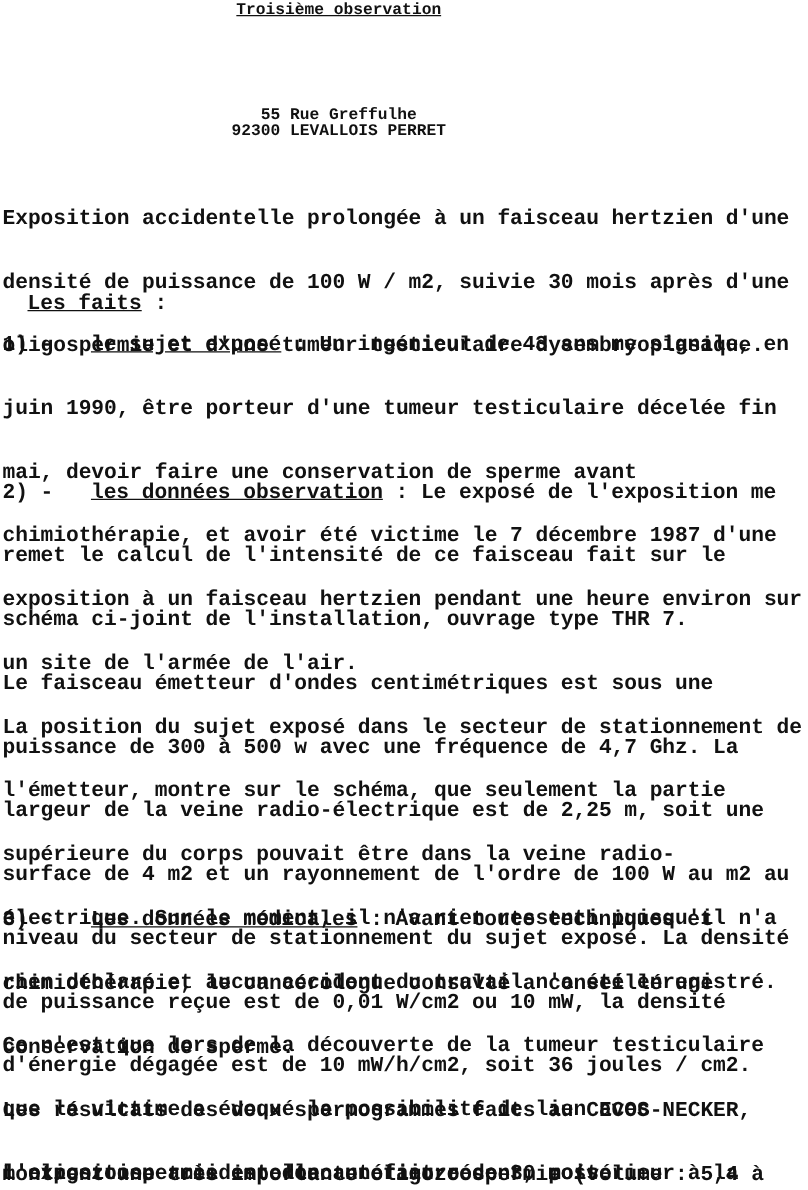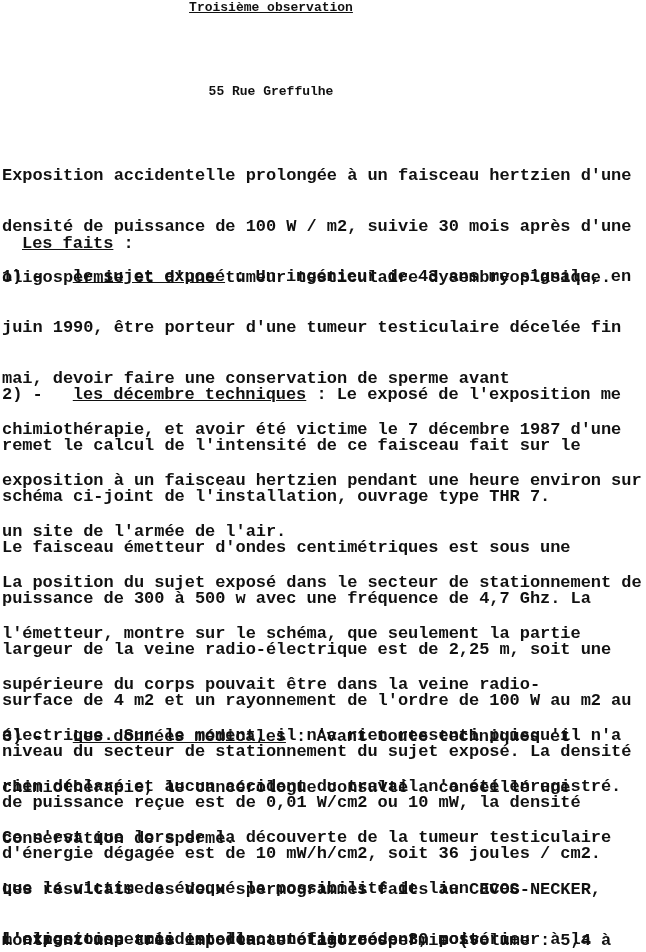--- a/index.html
+++ b/index.html
@@ -14,20 +14,21 @@
   .line { display:block; height:17px; }
   .u { text-decoration:underline; font-weight:bold;margin-left:20px; }
 </style>
 </head>
 <body>
 
 <div class="page">
 
   <div class="hdr title" style="top:0px;">Troisième observation</div>
   <div class="hdr" style="top:84px;">55 Rue Greffulhe</div>
+  <div class="hdr" style="top:97px;">92300 LEVALLOIS PERRET</div>
 
   <div class="body-text" style="top:133px;">
     <span class="line">Exposition accidentelle prolongée à un faisceau hertzien d'une</span>
     <span class="line">densité de puissance de 100 W / m2, suivie 30 mois après d'une</span>
     <span class="line">oligospermie et d'une tumeur testiculaire dysembryoplasique.</span>
   </div>
 
   <div class="body-text" style="top:201px;">
     <span class="line"><span class="u">Les faits</span><span> :</span></span>
   </div>
@@ -35,21 +36,21 @@
   <div class="body-text" style="top:234px;">
     <span class="line"><span>1) - </span><span class="u">le sujet exposé</span><span> : Un ingénieur de 43 ans me signale, en</span></span>
     <span class="line">juin 1990, être porteur d'une tumeur testiculaire décelée fin</span>
     <span class="line">mai, devoir faire une conservation de sperme avant</span>
     <span class="line">chimiothérapie, et avoir été victime le 7 décembre 1987 d'une</span>
     <span class="line">exposition à un faisceau hertzien pendant une heure environ sur</span>
     <span class="line">un site de l'armée de l'air.</span>
   </div>
 
   <div class="body-text" style="top:352px;">
-    <span class="line"><span>2) - </span><span class="u">les décembre techniques</span><span> : Le exposé de l'exposition me</span></span>
+    <span class="line"><span>2) - </span><span class="u">les données observation</span><span> : Le exposé de l'exposition me</span></span>
     <span class="line">remet le calcul de l'intensité de ce faisceau fait sur le</span>
     <span class="line">schéma ci-joint de l'installation, ouvrage type THR 7.</span>
     <span class="line">Le faisceau émetteur d'ondes centimétriques est sous une</span>
     <span class="line">puissance de 300 à 500 w avec une fréquence de 4,7 Ghz. La</span>
     <span class="line">largeur de la veine radio-électrique est de 2,25 m, soit une</span>
     <span class="line">surface de 4 m2 et un rayonnement de l'ordre de 100 W au m2 au</span>
     <span class="line">niveau du secteur de stationnement du sujet exposé. La densité</span>
     <span class="line">de puissance reçue est de 0,01 W/cm2 ou 10 mW, la densité</span>
     <span class="line">d'énergie dégagée est de 10 mW/h/cm2, soit 36 joules / cm2.</span>
   </div>

